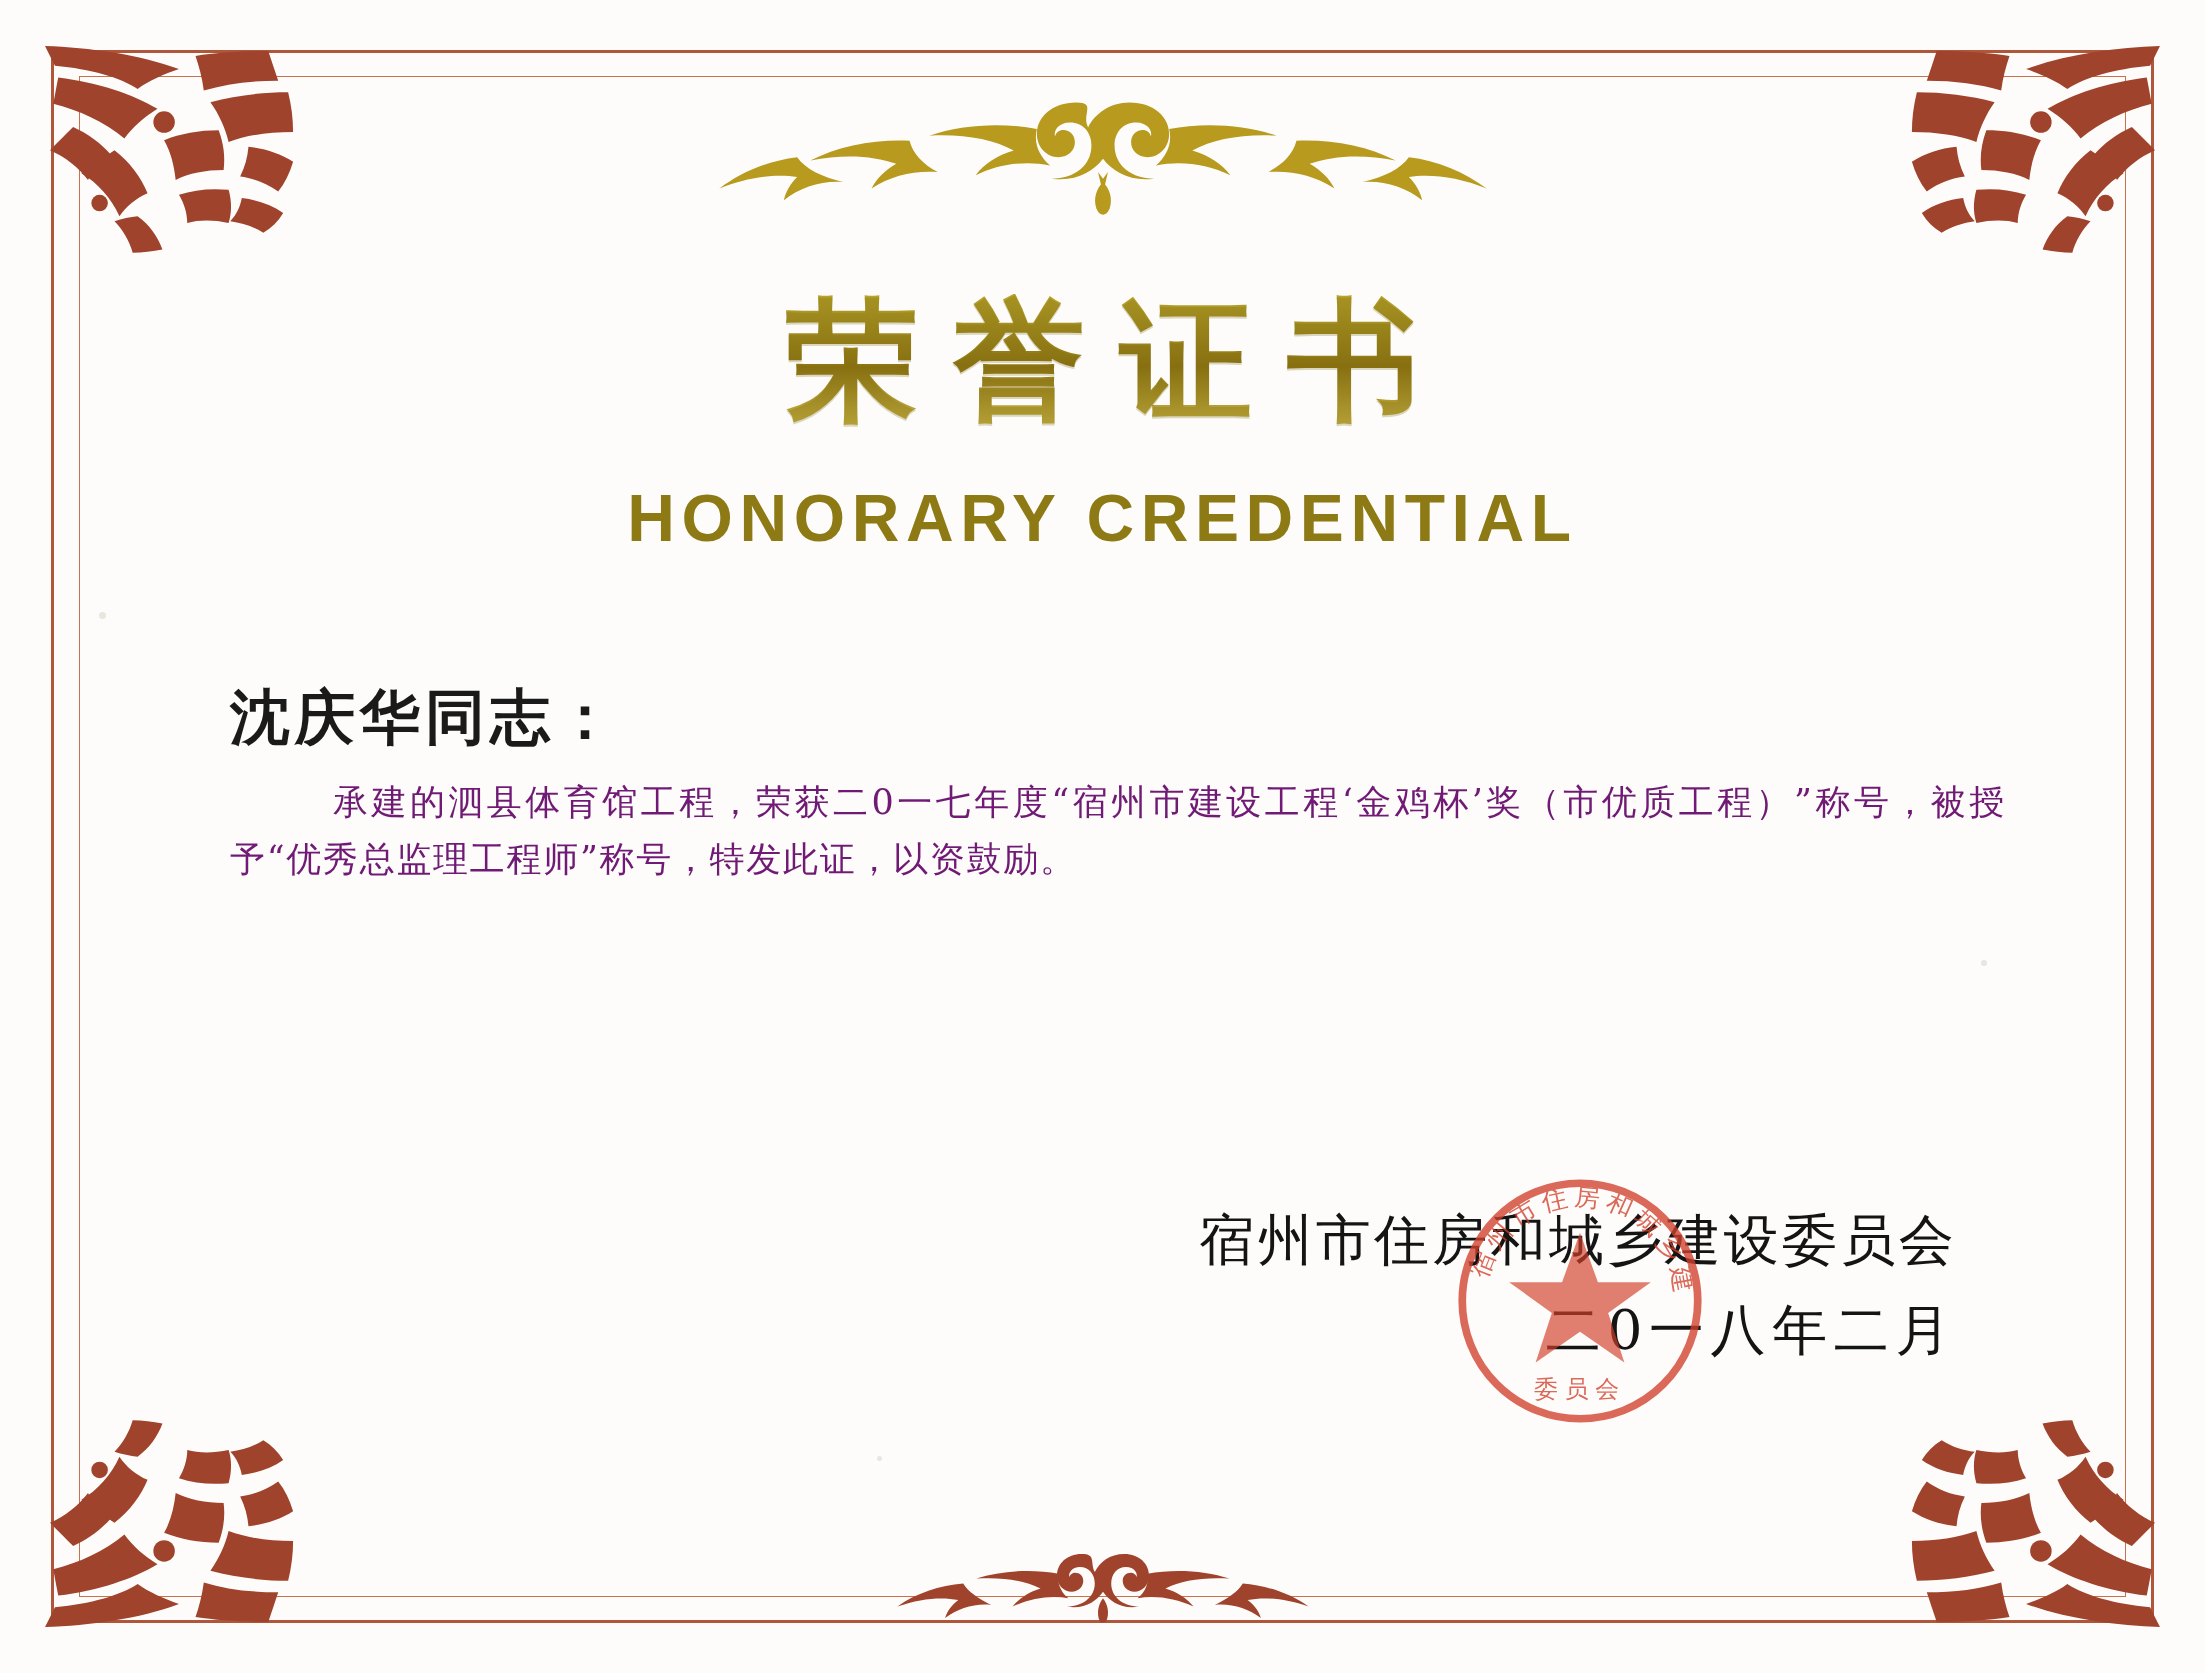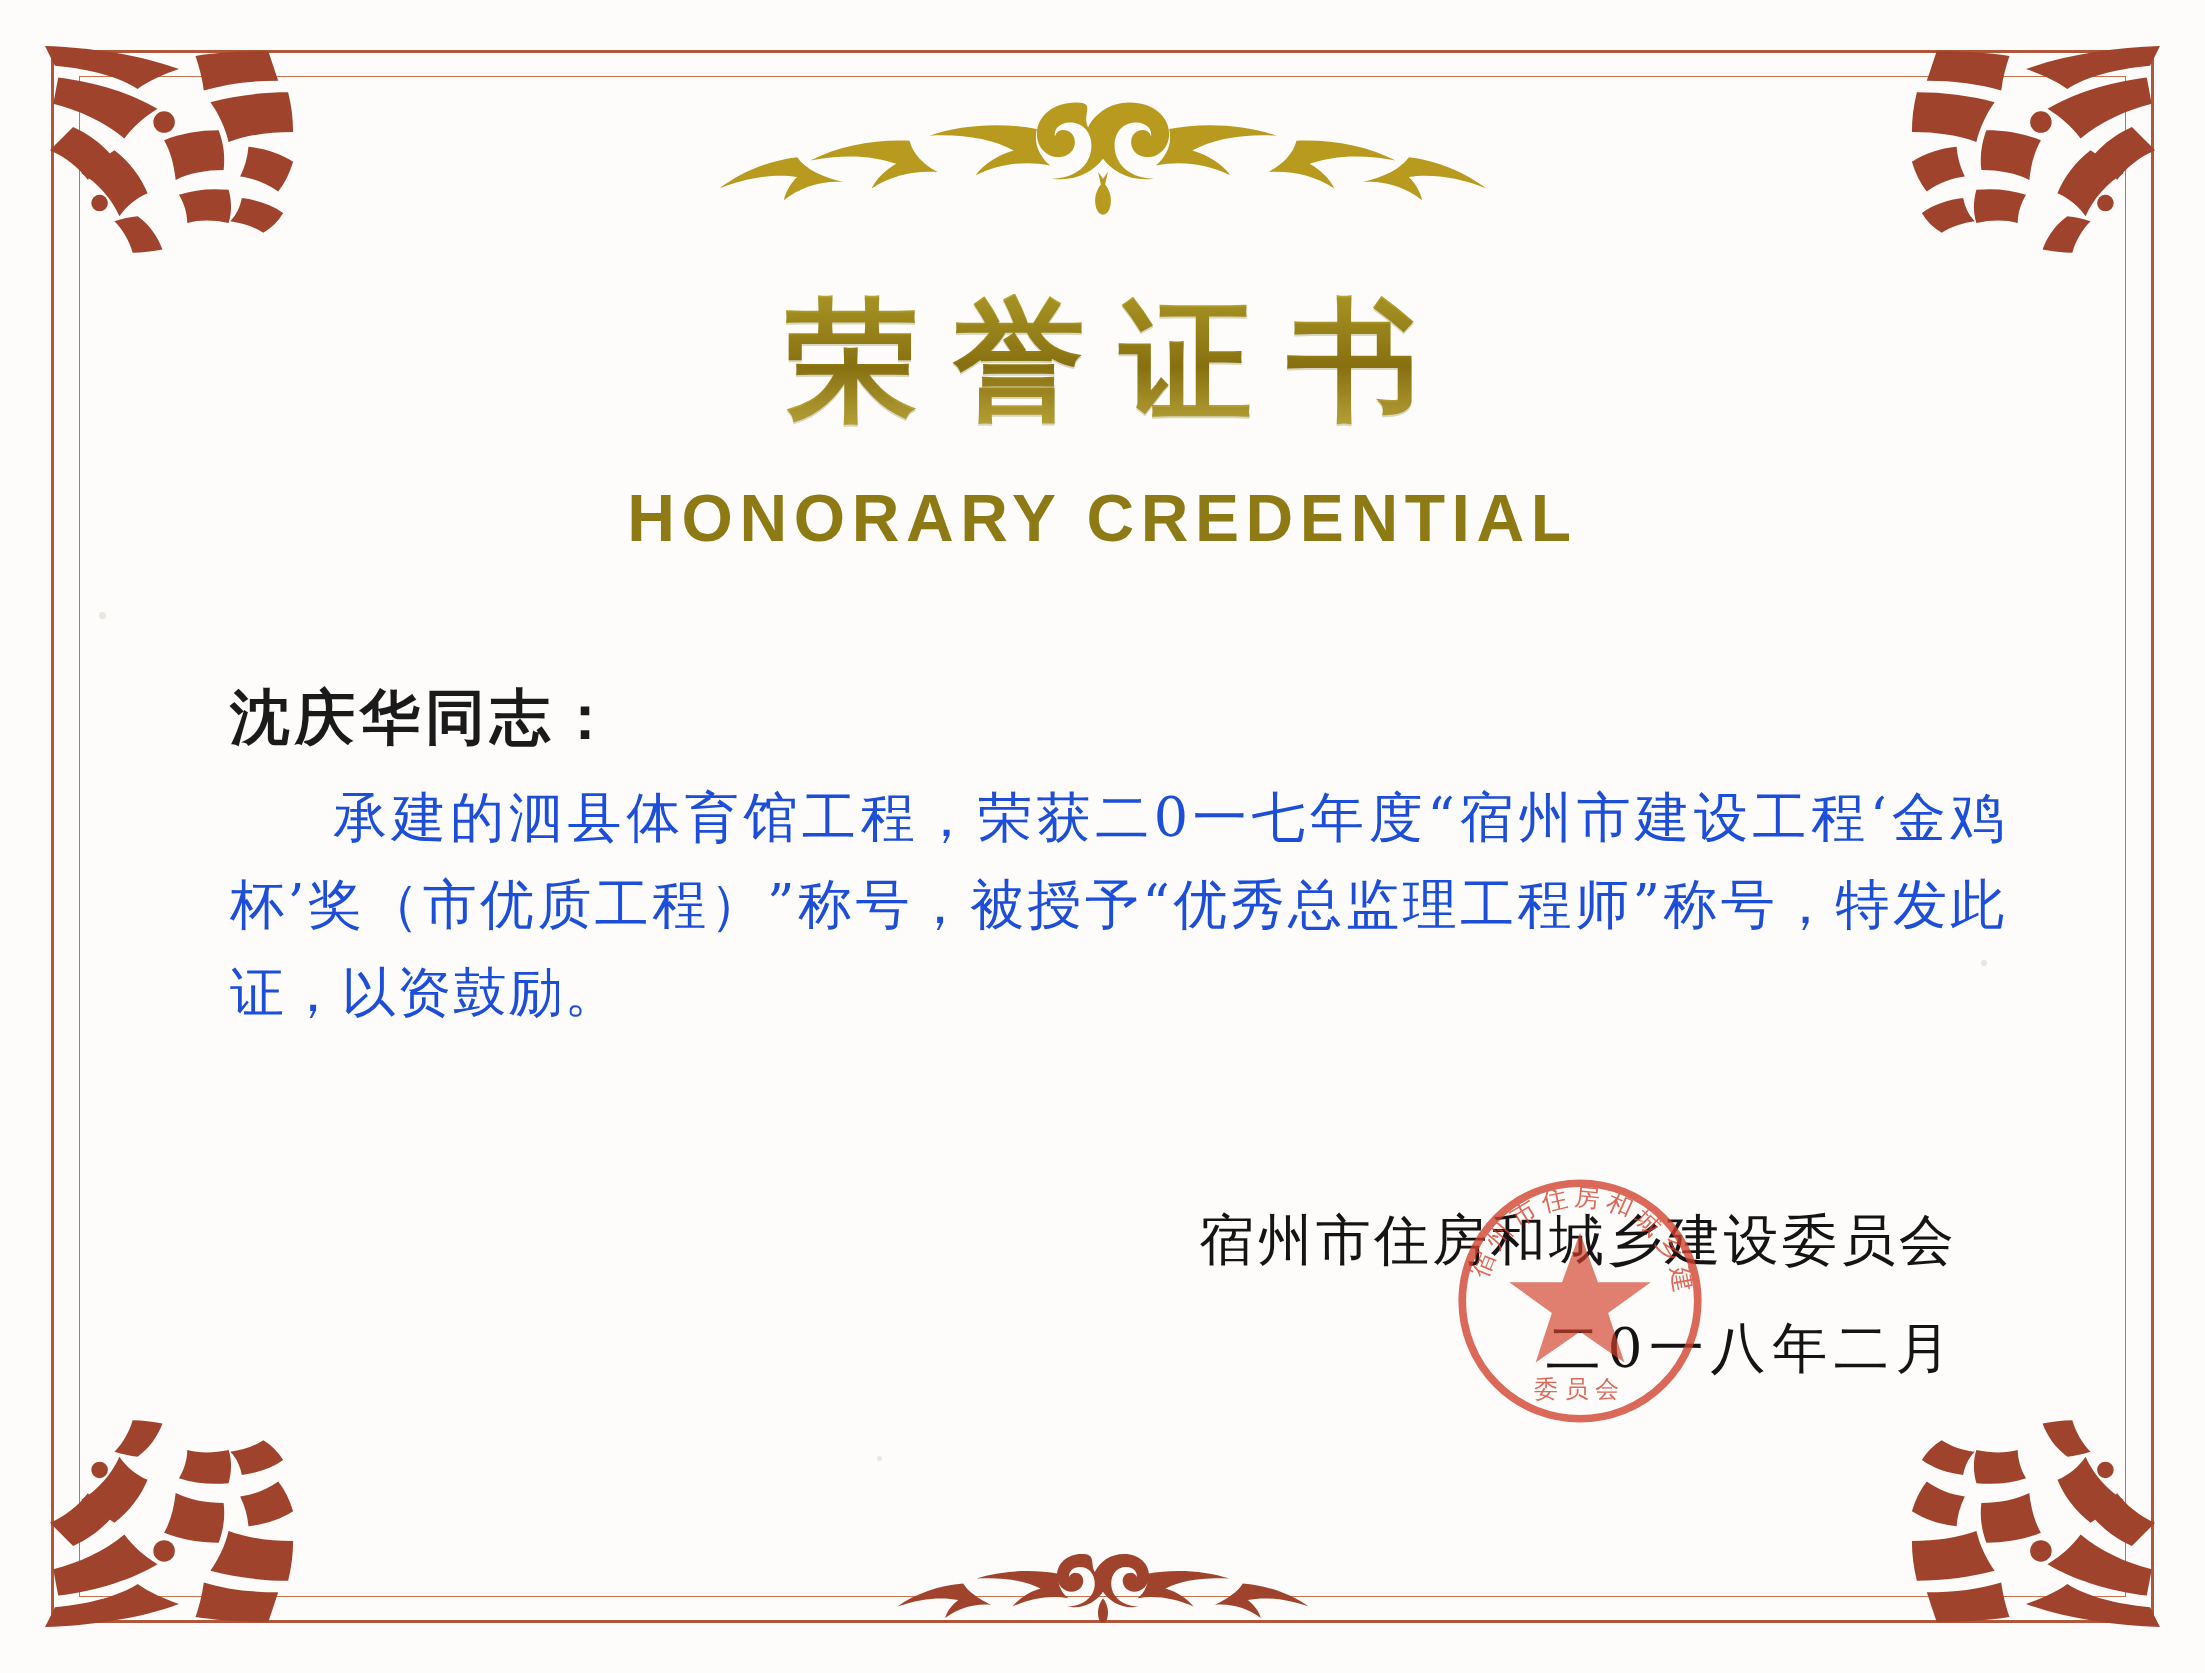--- a/index.html
+++ b/index.html
@@ -120,23 +120,23 @@
   .salutation {
     font-family: "DejaVu Serif", serif;
     font-size: 60px;
     font-weight: 700;
     color: #1a1a1a;
     letter-spacing: 5px;
     margin-bottom: 15px;
   }
   .paragraph {
     font-family: "DejaVu Serif", serif;
-    font-size: 54px;
+    font-size: 35px;
     line-height: 1.62;
-    color: #1d4ed8;
+    color: #701a75;
     text-indent: 103px;
     letter-spacing: 1.7px;
     text-align: justify;
     text-justify: inter-ideograph;
   }
 
   
   .signature {
     position: absolute;
     right: 248px;
@@ -146,21 +146,21 @@
     color: #141414;
   }
   .sig-org {
     font-size: 55px;
     letter-spacing: 3.3px;
     white-space: nowrap;
   }
   .sig-date {
     font-size: 55px;
     letter-spacing: 6.6px;
-    margin-top: 34px;
+    margin-top: 16px;
   }
 
   
   .seal {
     position: absolute;
     left: 1452px;
     top: 1173px;
     width: 256px;
     height: 256px;
     opacity: .78;

